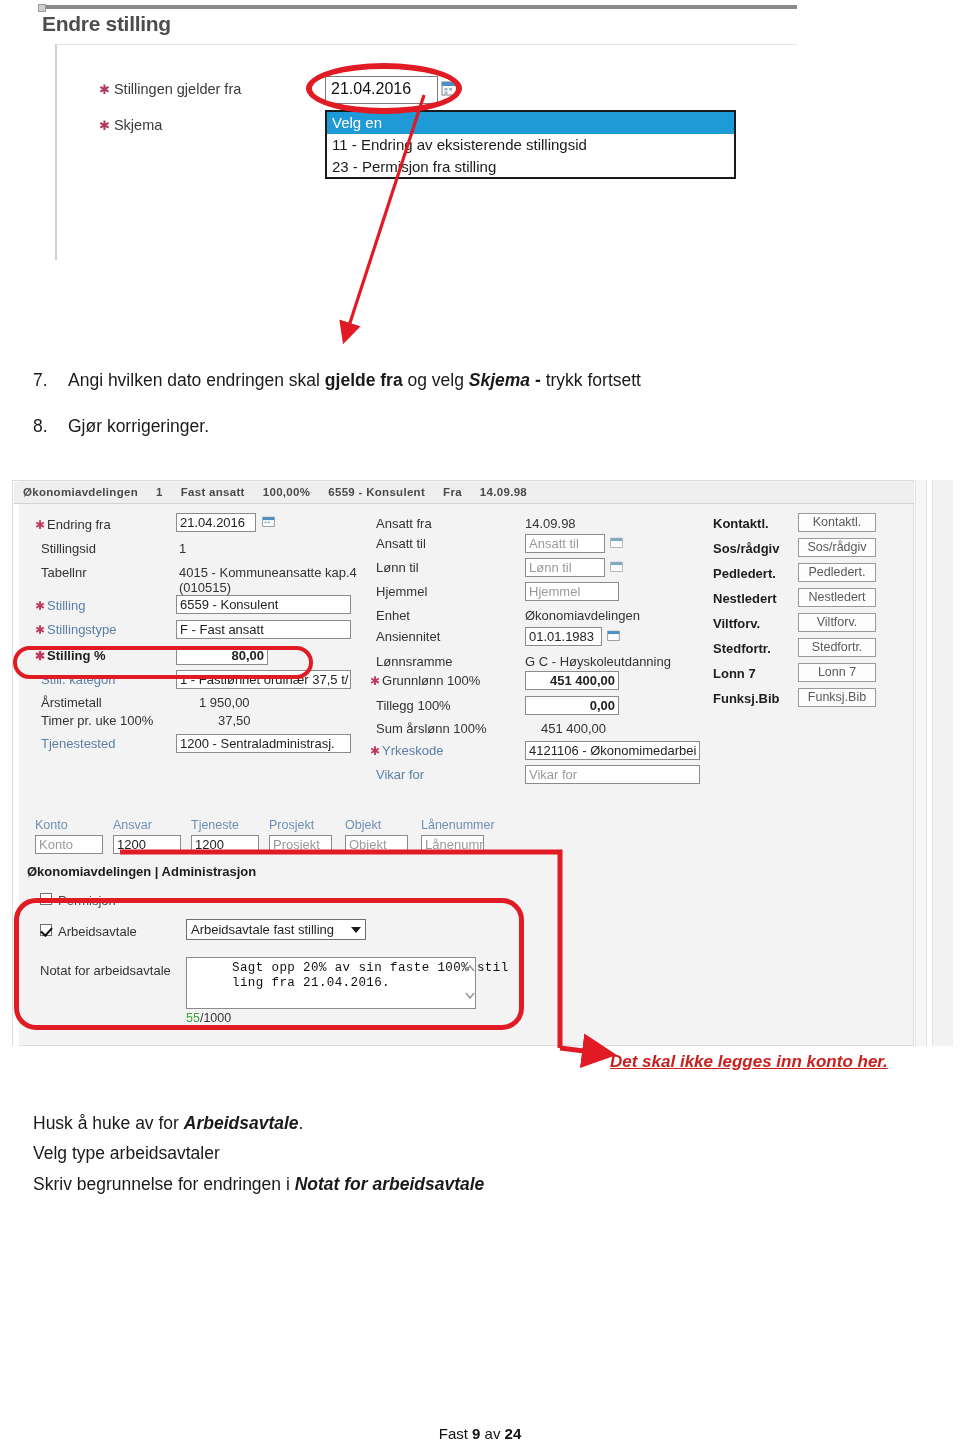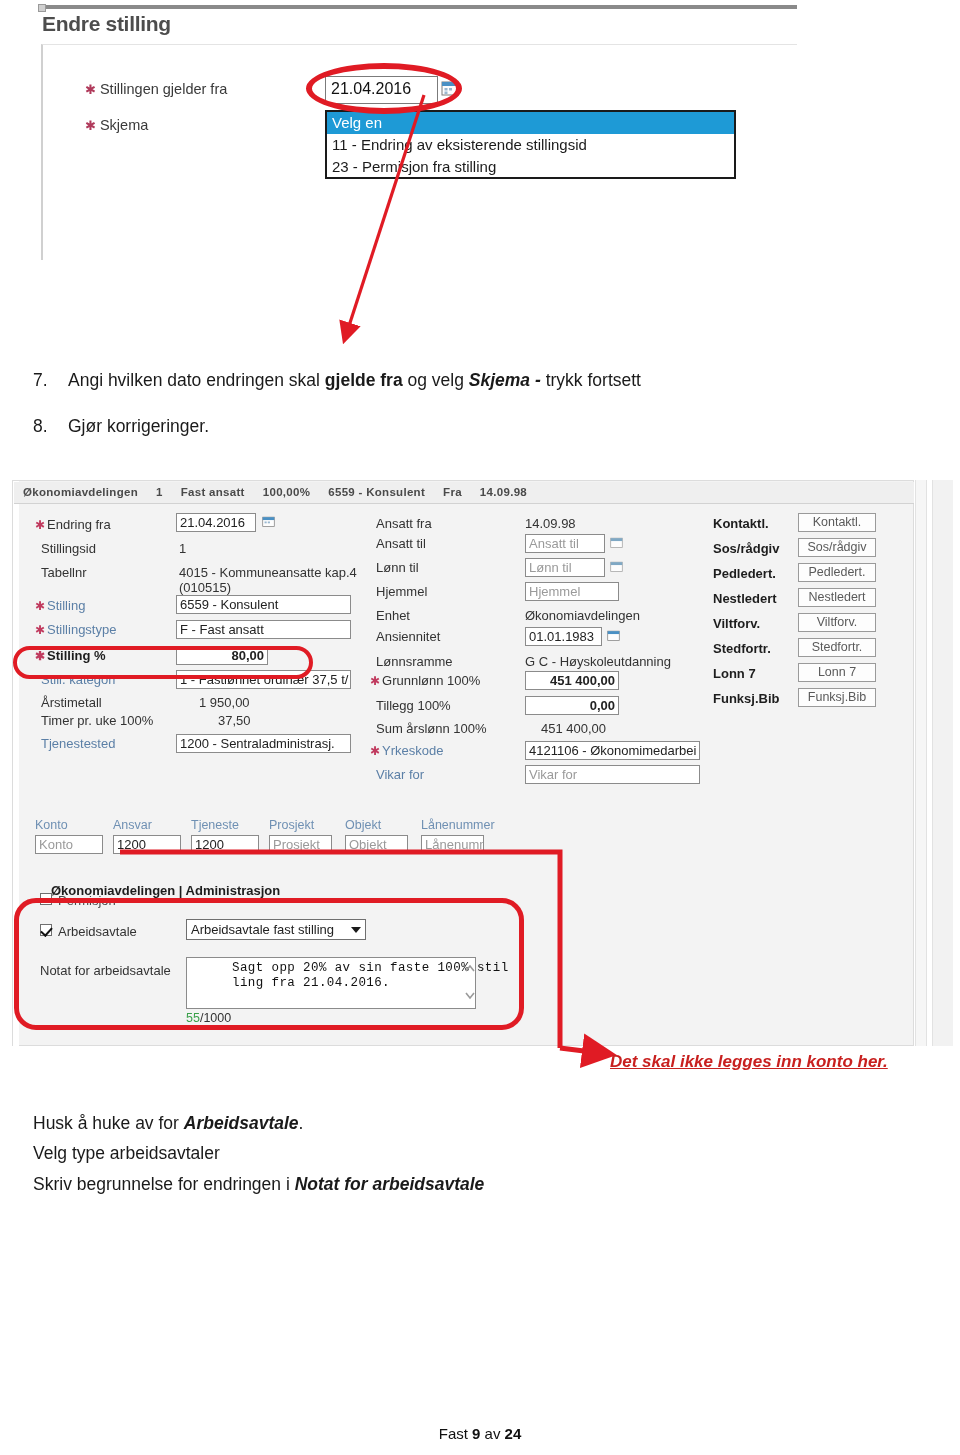--- a/index.html
+++ b/index.html
@@ -26,21 +26,21 @@
     position: absolute; left: 38px; top: 4px; width: 8px; height: 8px;
     background: #cfcfcf; border:1px solid #9a9a9a;
   }
   #top-shot .win-title {
     position: absolute; left: 42px; top: 12px;
     font-size: 21px; font-weight: bold; color: #4d4d4d;
     font-family: "Liberation Sans", sans-serif;
     letter-spacing: -0.3px;
   }
   #top-shot .panel {
-    position: absolute; left: 41px; top: 44px; width: 905px; height: 216px;
+    position: absolute; left: 55px; top: 44px; width: 905px; height: 216px;
     border-left: 2px solid #d0d0d0; border-top: 1px solid #e4e4e4;
     background: #fff;
   }
   #top-shot .lbl {
     position: absolute; font-size: 14.5px; color: #3a3a3a;
     font-family: "Liberation Sans", sans-serif;
   }
   #top-shot .req { color:#b03a5b; font-size: 13px; }
   #top-shot .datebox {
     position: absolute; left: 325px; top: 76px; width: 113px; height: 28px;
@@ -366,21 +366,21 @@
     <div class="konto-hdr" style="left:332px; top:337px;">Objekt</div>
     <div class="konto-hdr" style="left:408px; top:337px;">Lånenummer</div>
 
     <div class="inp ph" style="left:22px;  top:354px; width:68px;">Konto</div>
     <div class="inp" style="left:100px; top:354px; width:68px;">1200</div>
     <div class="inp" style="left:178px; top:354px; width:68px;">1200</div>
     <div class="inp ph" style="left:256px; top:354px; width:63px;">Prosjekt</div>
     <div class="inp ph" style="left:332px; top:354px; width:63px;">Objekt</div>
     <div class="inp ph" style="left:408px; top:354px; width:63px;">Lånenumm</div>
 
-    <div class="fld bold" style="left:38px; top:383px; font-size:13px;margin-top:19px;">Økonomiavdelingen | Administrasjon</div>
+    <div class="fld bold" style="left:14px; top:383px; font-size:13px;">Økonomiavdelingen | Administrasjon</div>
 
     <div class="chk" style="left:27px; top:412px;"></div>
     <div class="fld" style="left:45px; top:412px; color:#4a4a4a;">Permisjon</div>
 
     <div class="chk on" style="left:27px; top:443px;"></div>
     <div class="fld" style="left:45px; top:443px;">Arbeidsavtale</div>
     <div class="ddl" style="left:173px; top:438px; width:180px;">
       <span>Arbeidsavtale fast stilling</span>
       <span class="caret"></span>
     </div>

